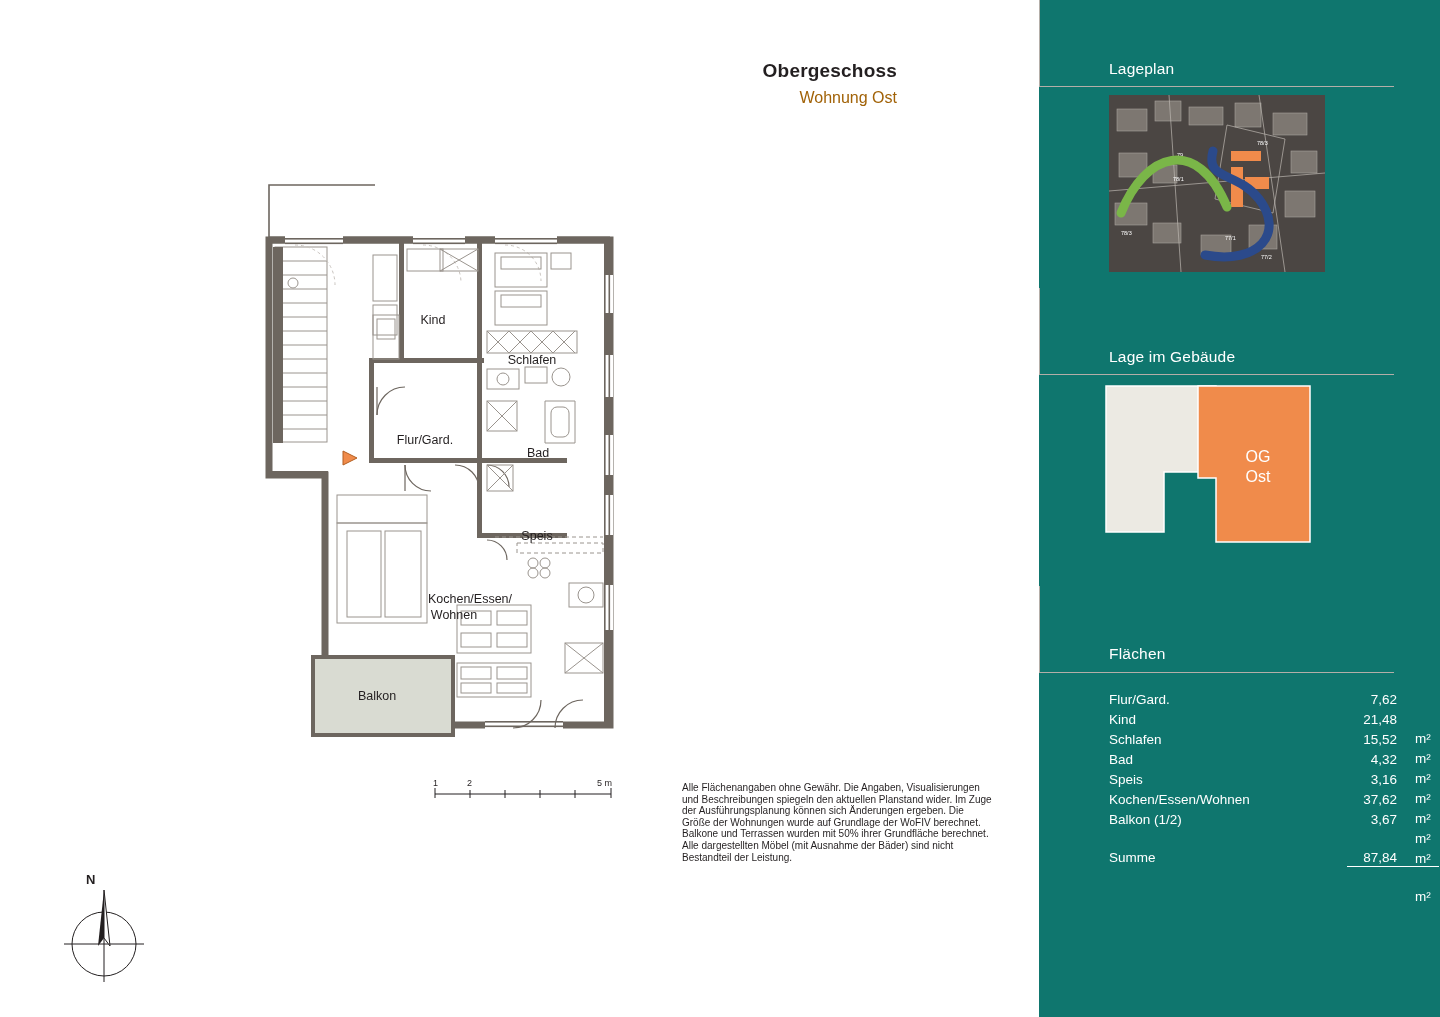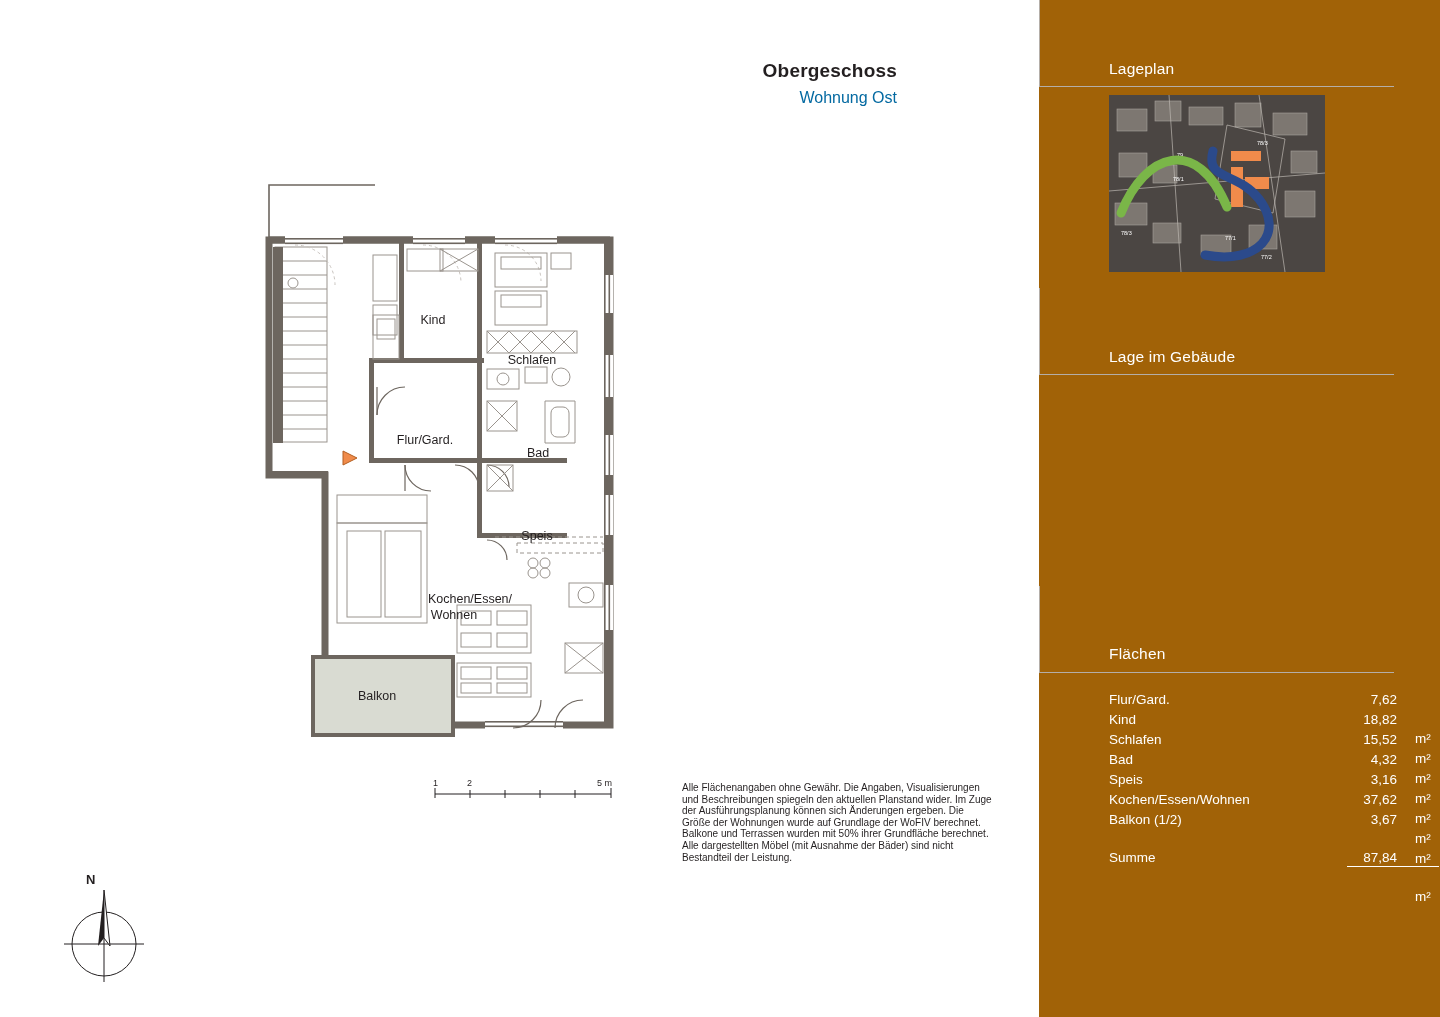--- a/index.html
+++ b/index.html
@@ -9,21 +9,21 @@
     font-family:"Liberation Sans", sans-serif;
     color:#231f20;
     overflow:hidden;
     position:relative;
   }
   .page{position:relative;width:1372px;height:1017px;}
 
   
   .sidebar{
     position:absolute;left:1039px;top:0;width:401px;height:1017px;
-    background:#a16207;color:#ffffff;
+    background:#0f766e;color:#ffffff;
   }
   .sb-title{
     position:absolute;font-size:15.5px;color:#ffffff;letter-spacing:.2px;
   }
   .sb-rule{position:absolute;height:1px;background:#b4aea8;}
   .sb-vline{position:absolute;width:1px;background:#b4aea8;}
 
   
   .lageplan-title{left:70px;top:60px;}
   .lageplan-rule{left:0px;top:86px;width:355px;}
@@ -58,21 +58,21 @@
     position:absolute;right:0px;bottom:1px;width:92px;height:1px;background:#ffffff;
   }
 
   
   .plan-title{
     position:absolute;right:475px;top:60px;text-align:right;
     font-size:19px;font-weight:bold;color:#231f20;letter-spacing:.2px;
   }
   .plan-sub{
     position:absolute;right:475px;top:89px;text-align:left;
-    font-size:16px;color:#0369a1;
+    font-size:16px;color:#a16207;
   }
 
   
   .floor{position:absolute;left:255px;top:165px;width:420px;height:600px;}
   .room-label{
     position:absolute;font-size:12.5px;color:#231f20;text-align:center;
     white-space:nowrap;
   }
   .room-label.two{line-height:15px;}
 
@@ -377,34 +377,42 @@
           <path d="M12 118 C36 58, 88 40, 118 112" stroke="#7ab648"></path>
           <path d="M96 160 C150 170, 176 138, 150 104 C128 76, 96 86, 104 56" stroke="#2b4a8b"></path>
         </g>
       </svg>
     </div>
 
     <div class="sb-vline lage-vline2"></div>
     <div class="sb-title lage-title">Lage im Gebäude</div>
     <div class="sb-rule lage-rule"></div>
 
+    <div class="bldg">
+      <svg width="230" height="172" viewBox="0 0 230 172">
+        <polygon points="4,4 114,4 114,90 62,90 62,150 4,150" fill="#eceae3" stroke="#ffffff" stroke-width="1.5"></polygon>
+        <polygon points="114,4 208,4 208,160 114,160 114,96 96,96 96,4" fill="#f08b4b" stroke="#ffffff" stroke-width="1.5"></polygon>
+        <text x="156" y="80" fill="#ffffff" font-size="16" font-family="Liberation Sans, sans-serif" text-anchor="middle">OG</text>
+        <text x="156" y="100" fill="#ffffff" font-size="16" font-family="Liberation Sans, sans-serif" text-anchor="middle">Ost</text>
+      </svg>
+    </div>
 
     <div class="sb-vline flaechen-vline"></div>
     <div class="sb-title flaechen-title">Flächen</div>
     <div class="sb-rule flaechen-rule"></div>
 
     <div class="area-list">
       <div class="area-row">
         <span class="area-name">Flur/Gard.</span>
         <span class="area-val">7,62</span>
         <span class="area-unit">m²</span>
       </div>
       <div class="area-row">
         <span class="area-name">Kind</span>
-        <span class="area-val">18,82</span>
+        <span class="area-val">21,48</span>
         <span class="area-unit">m²</span>
       </div>
       <div class="area-row">
         <span class="area-name">Schlafen</span>
         <span class="area-val">15,52</span>
         <span class="area-unit">m²</span>
       </div>
       <div class="area-row">
         <span class="area-name">Bad</span>
         <span class="area-val">4,32</span>

